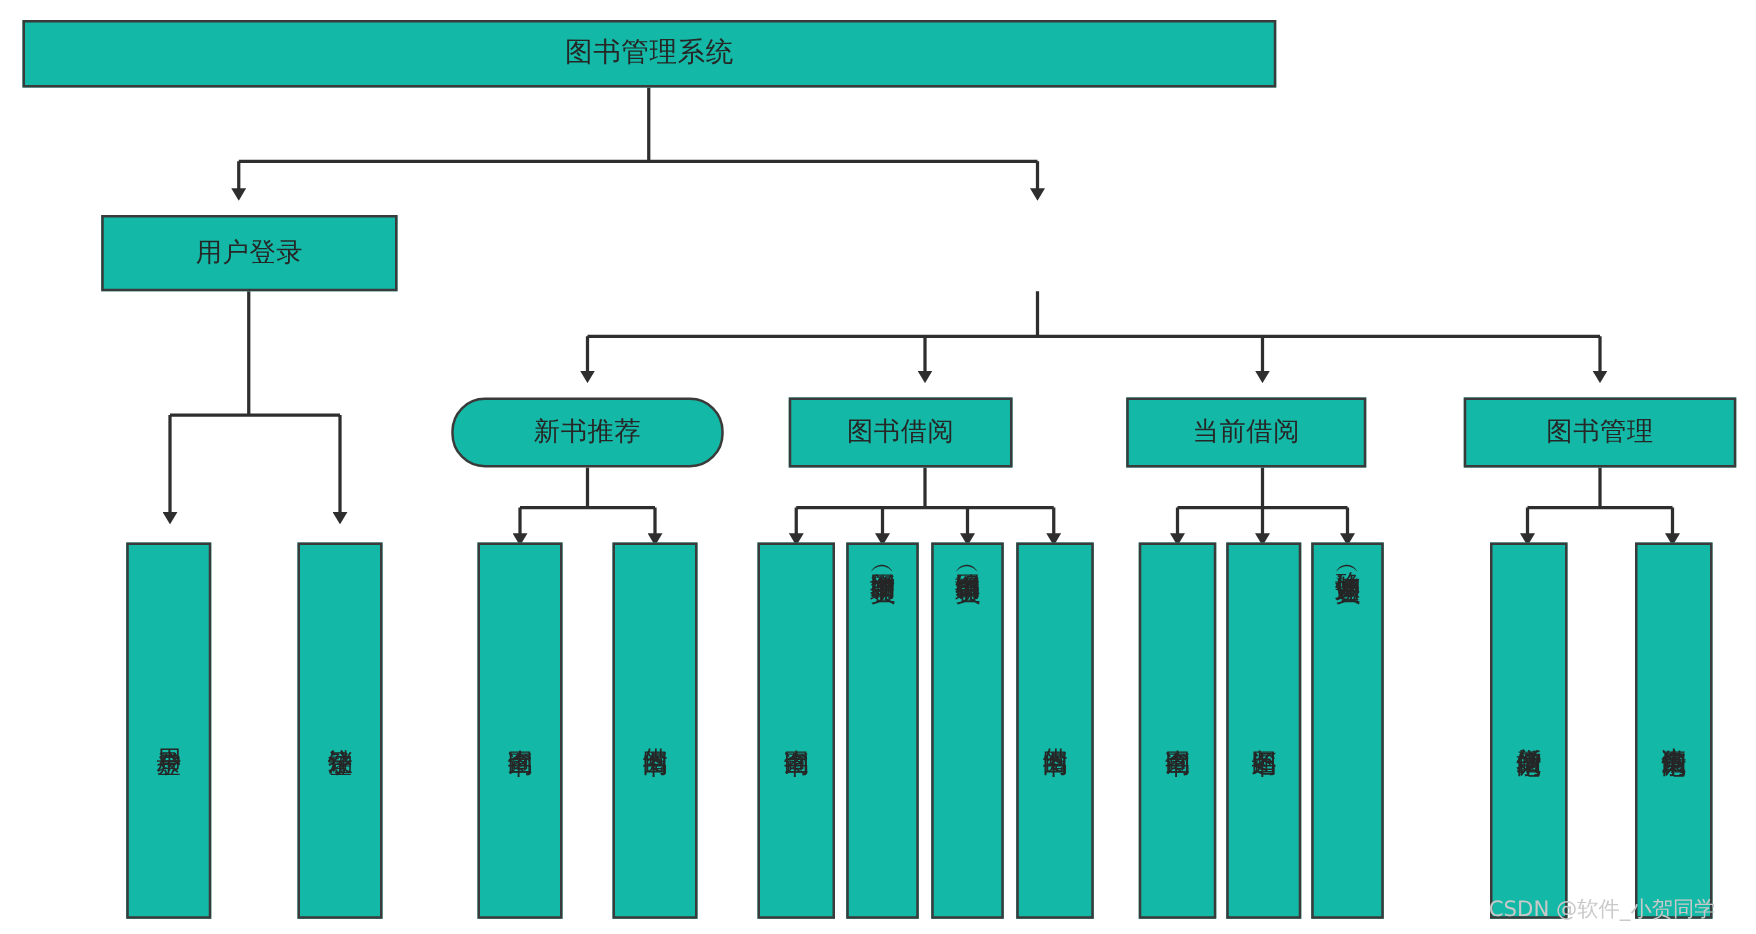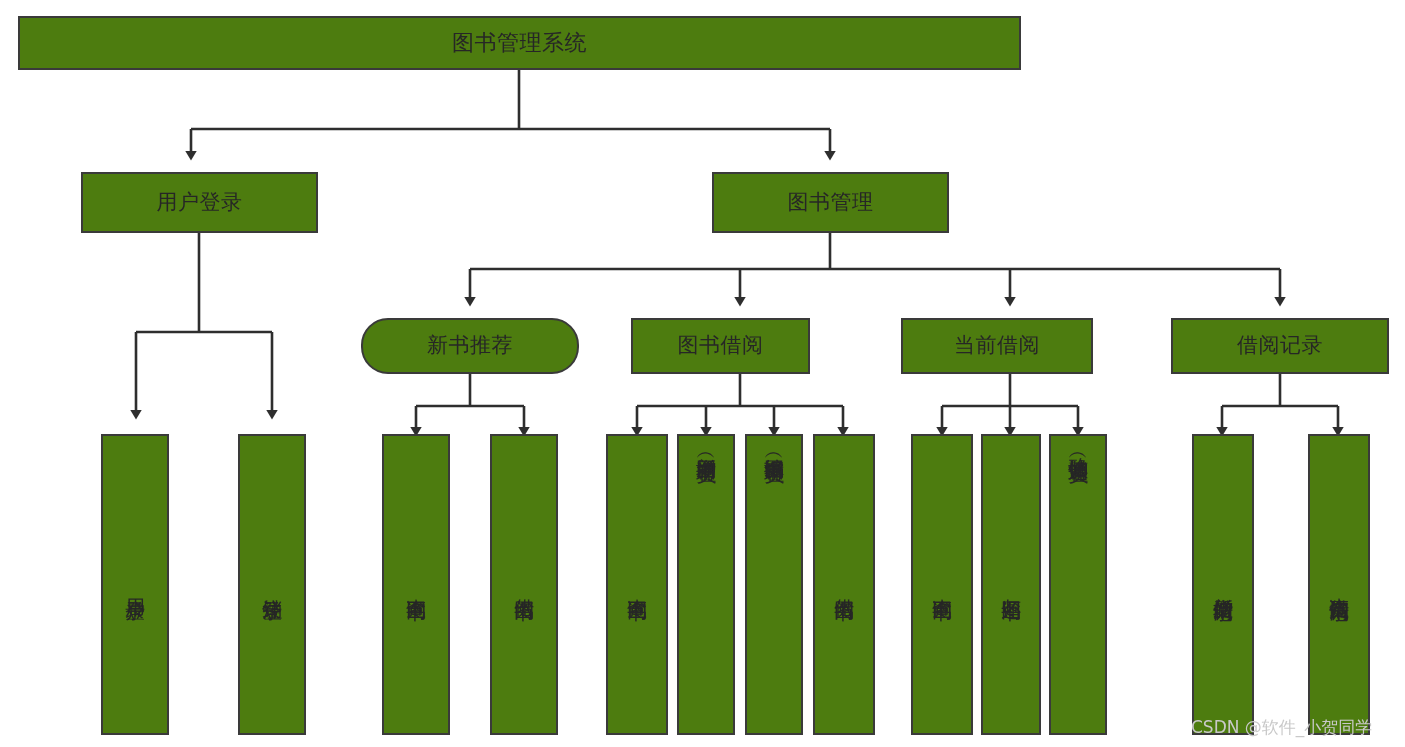--- a/index.html
+++ b/index.html
@@ -22,21 +22,21 @@
     position: absolute;
     left: 0;
     top: 0;
     width: 1405px;
     height: 747px;
     pointer-events: none;
   }
   .node {
     position: absolute;
     box-sizing: border-box;
-    background: #4d7c0f;
+    background: #14b8a6;
     border: 2px solid #3a3a3a;
     display: flex;
     align-items: center;
     justify-content: center;
     color: #262626;
     z-index: 2;
   }
   .node .label {
     display: block;
     text-align: center;
@@ -133,38 +133,35 @@
   </svg>
 
   <div class="node h root" style="left:18px; top:16px; width:1003px; height:54px;">
     <span class="label">图书管理系统</span>
   </div>
 
   <div class="node h" style="left:81px; top:172px; width:237px; height:61px;">
     <span class="label">用户登录</span>
   </div>
 
-  <div class="node h" style="left:712px; top:172px; width:237px; height:61px;">
-    <span class="label">图书管理</span>
-  </div>
 
   <div class="node h" style="left:361px; top:318px; width:218px; height:56px;border-radius:27px;">
     <span class="label">新书推荐</span>
   </div>
 
   <div class="node h" style="left:631px; top:318px; width:179px; height:56px;">
     <span class="label">图书借阅</span>
   </div>
 
   <div class="node h" style="left:901px; top:318px; width:192px; height:56px;">
     <span class="label">当前借阅</span>
   </div>
 
   <div class="node h" style="left:1171px; top:318px; width:218px; height:56px;">
-    <span class="label">借阅记录</span>
+    <span class="label">图书管理</span>
   </div>
 
   <div class="node v short" style="left:101px; top:434px; width:68px; height:301px;">
     <span class="label">用户登录</span>
   </div>
 
   <div class="node v short" style="left:238px; top:434px; width:68px; height:301px;">
     <span class="label">注销登录</span>
   </div>
 

